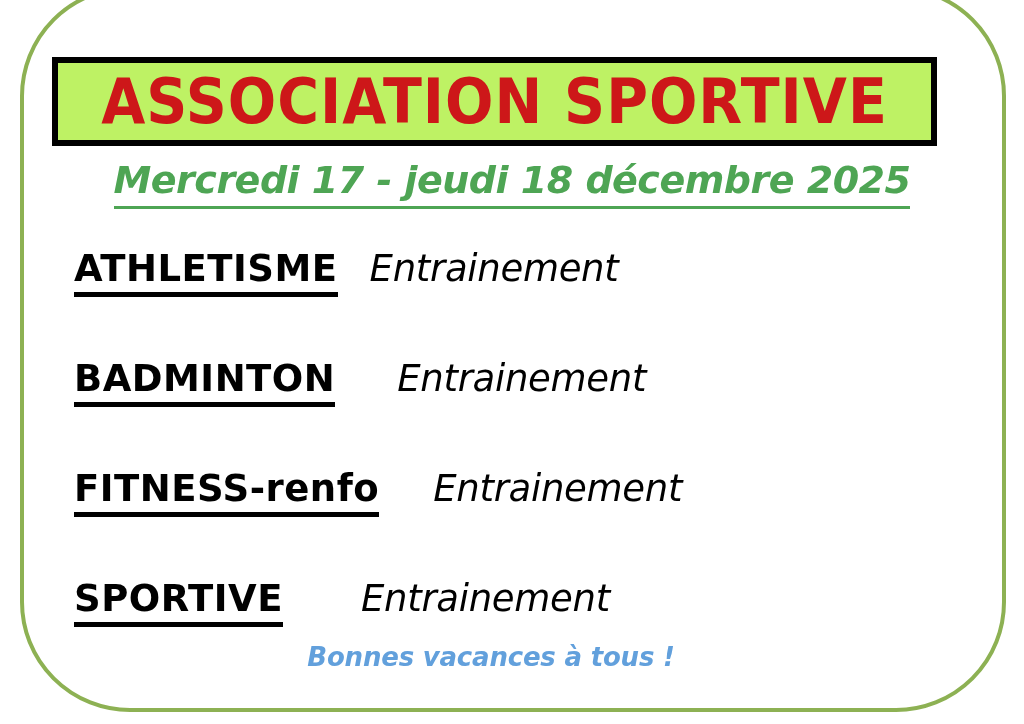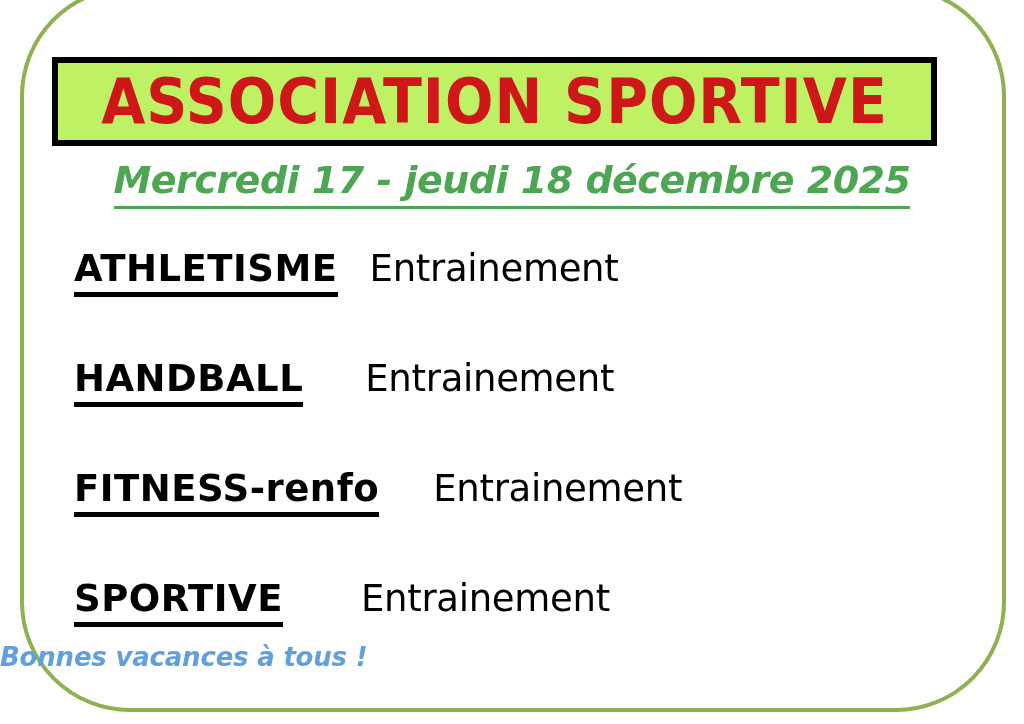--- a/index.html
+++ b/index.html
@@ -102,36 +102,37 @@
     letter-spacing: 0.5px;
     border-bottom: 5px solid #000000;
     padding-bottom: 3px;
     line-height: 1.12;
     display: inline-block;
   }
   .activity-detail {
     color: #000000;
     font-family: "DejaVu Sans", sans-serif;
     font-size: 37px;
+    font-style: italic;
     letter-spacing: -0.3px;
     line-height: 1.12;
     display: inline-block;
   }
   .gap-1 { width: 32px; }
   .gap-2 { width: 62px; }
   .gap-3 { width: 54px; }
   .gap-4 { width: 78px; }
 
   
   #footer {
     position: absolute;
     left: 0;
     top: 642px;
     width: 1024px;
-    text-align: left;
+    text-align: center;
     padding-right: 42px;
     box-sizing: border-box;
   }
   #footer-text {
     color: #62a0dc;
     font-family: "DejaVu Sans", sans-serif;
     font-size: 26px;
     font-style: italic;
     font-weight: bold;
     letter-spacing: -0.2px;
@@ -155,21 +156,21 @@
 
   <div id="activities">
 
     <div class="activity-row">
       <span class="activity-name">ATHLETISME</span>
       <span class="gap-1"></span>
       <span class="activity-detail">Entrainement</span>
     </div>
 
     <div class="activity-row">
-      <span class="activity-name">HANDBALL</span>
+      <span class="activity-name">BADMINTON</span>
       <span class="gap-2"></span>
       <span class="activity-detail">Entrainement</span>
     </div>
 
     <div class="activity-row">
       <span class="activity-name">FITNESS-renfo</span>
       <span class="gap-3"></span>
       <span class="activity-detail">Entrainement</span>
     </div>
 

